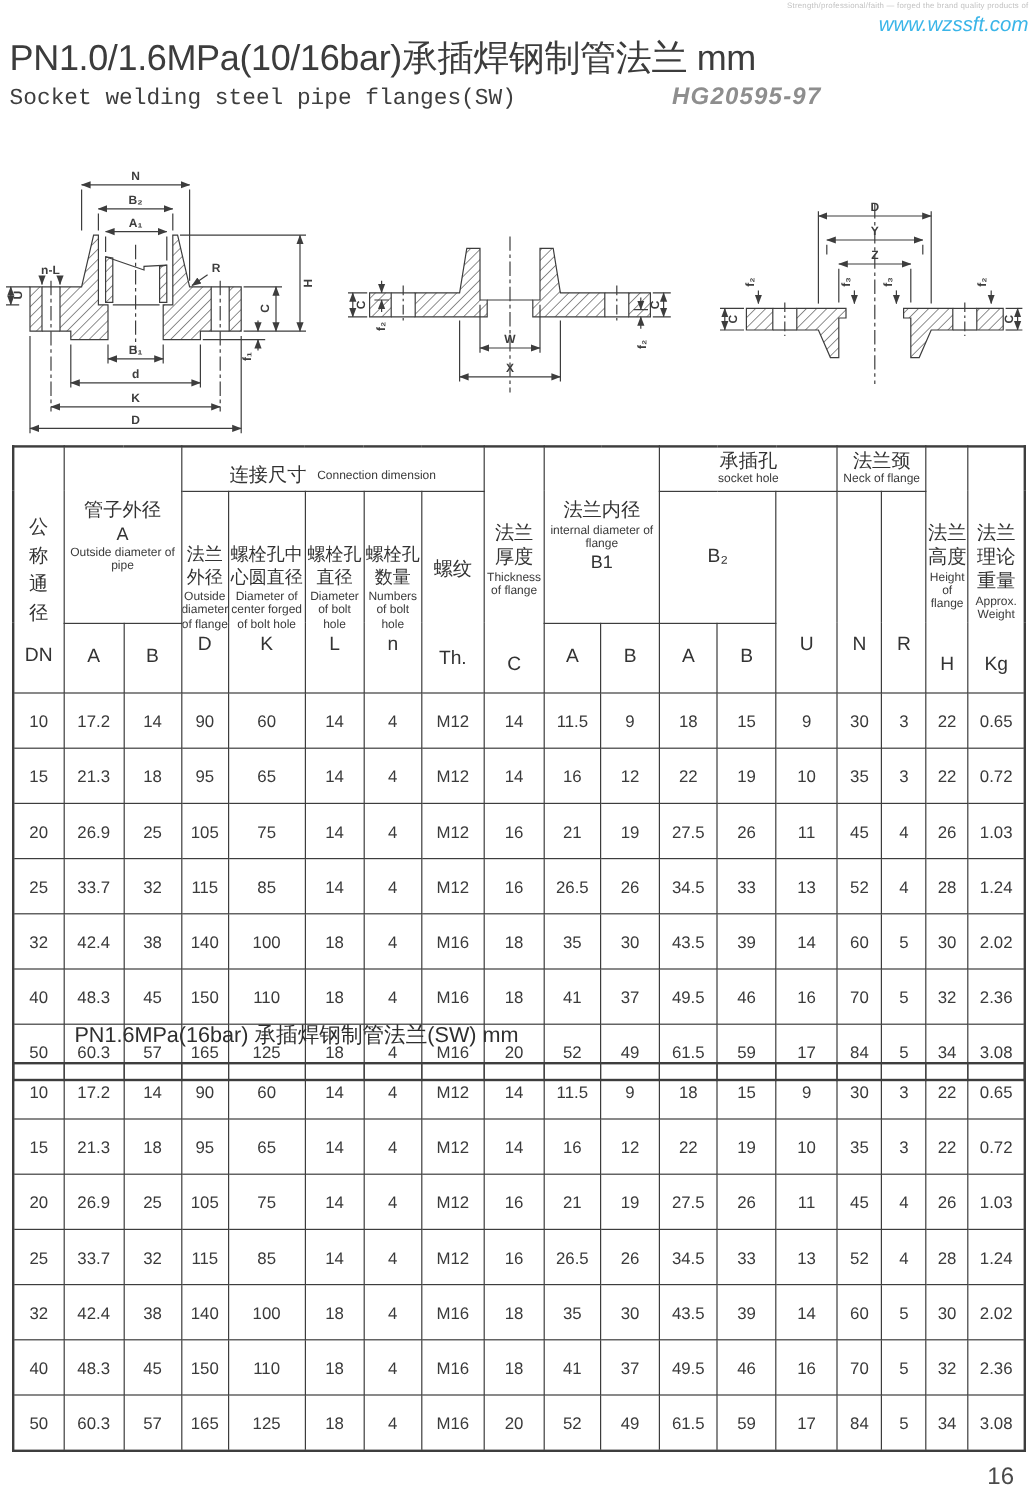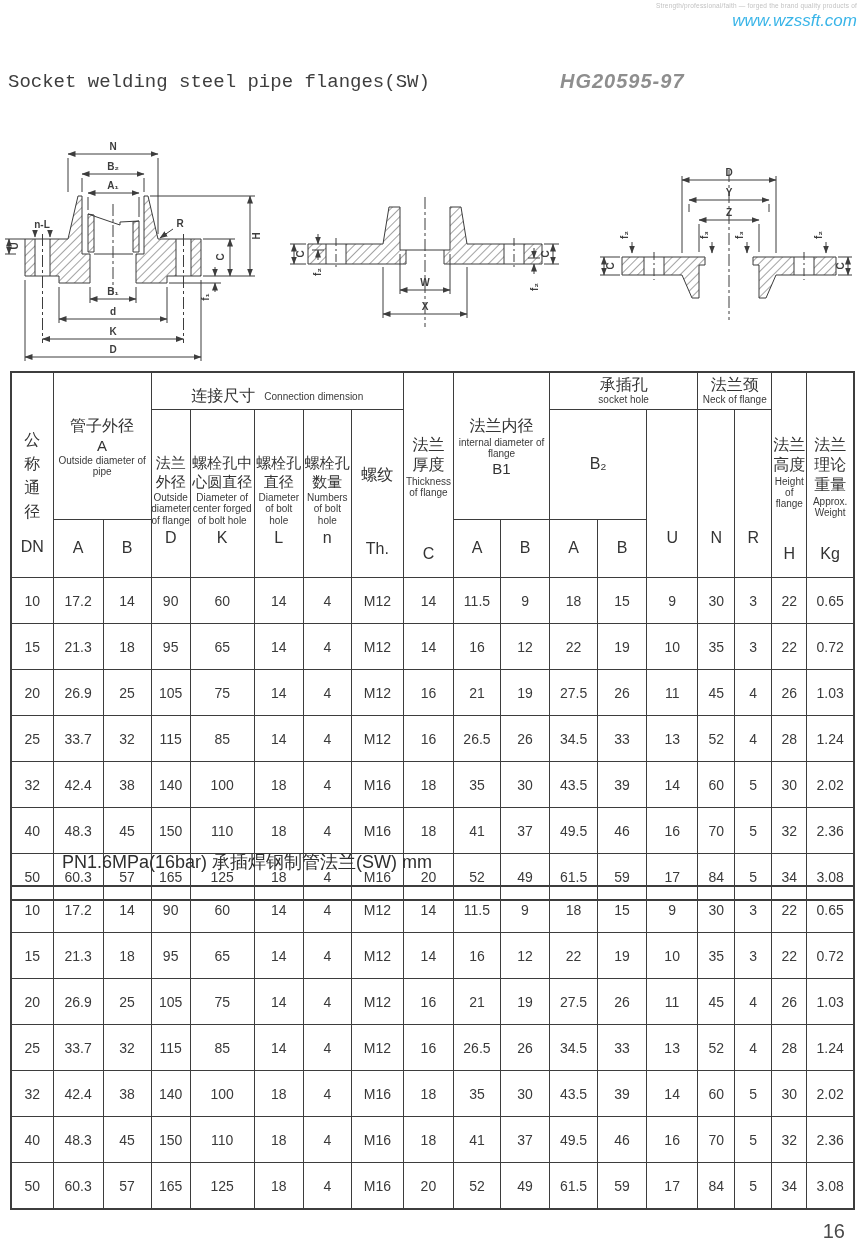--- a/index.html
+++ b/index.html
@@ -39,20 +39,21 @@
              padding-left:52px;box-sizing:border-box;font-size:18px;color:#2e2e2e;}
   .page-number{position:absolute;top:1220px;right:16px;font-size:20px;color:#4a4a4a;}
 </style>
 </head>
 <body>
 
 <div class="page">
 
   <div class="brand-line">Strength/professional/faith — forged the brand quality products of</div>
   <div class="website">www.wzssft.com</div>
+  <div class="title">PN1.0/1.6MPa(10/16bar)承插焊钢制管法兰 mm</div>
   <div class="subtitle">Socket welding steel pipe flanges(SW)</div>
   <div class="standard">HG20595-97</div>
 
   <svg class="diag d1" width="286" height="228" viewBox="0 0 286 228">
     <defs>
       <pattern id="h1" patternUnits="userSpaceOnUse" width="6" height="6" patternTransform="rotate(45)">
         <line x1="0" y1="0" x2="0" y2="6" stroke="#555" stroke-width="1.1"></line>
       </pattern>
       <marker id="a1" viewBox="0 0 8 8" refX="7.5" refY="4" markerWidth="8" markerHeight="8" orient="auto-start-reverse">
         <path d="M0,1 L8,4 L0,7 z" fill="#3d3d3d"></path>

